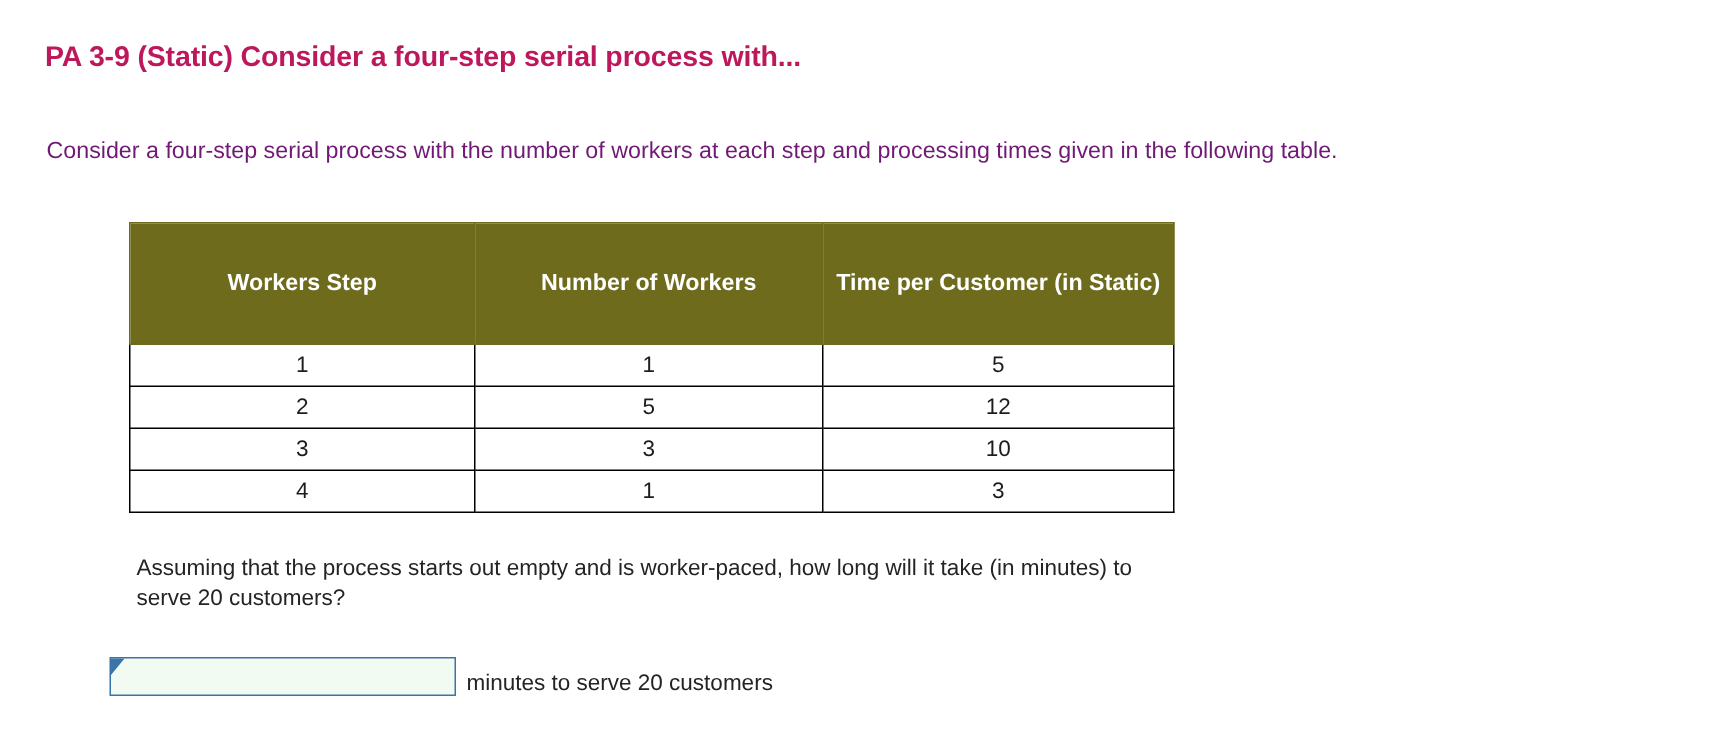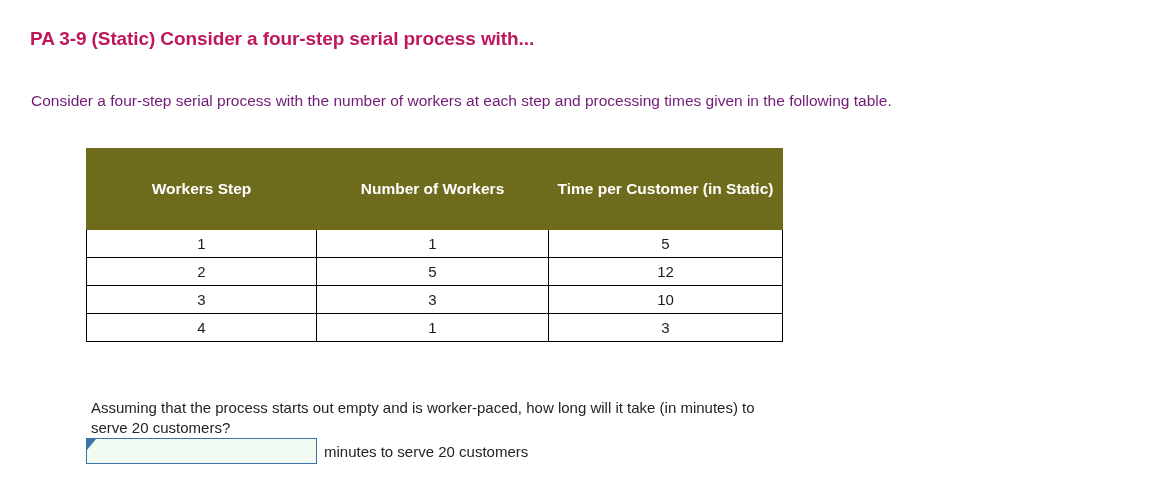--- a/index.html
+++ b/index.html
@@ -77,33 +77,33 @@
     font-size: 15px;
     color: #1d1d1d;
     border: 1px solid #000000;
     background: #ffffff;
     padding: 0;
   }
 
   .sub-question {
     position: absolute;
     left: 91px;
-    top: 398px;
+    top: 369px;
     width: 690px;
     font-size: 15px;
     color: #242424;
     line-height: 20px;
   }
 
   .answer-row {
     position: absolute;
-    left: 86px;
+    left: 73px;
     top: 438px;
     display: flex;
-    align-items: center;
+    align-items: flex-end;
   }
 
   .answer-input-wrap {
     position: relative;
     width: 231px;
     height: 26px;
   }
 
   .answer-input {
     width: 231px;

